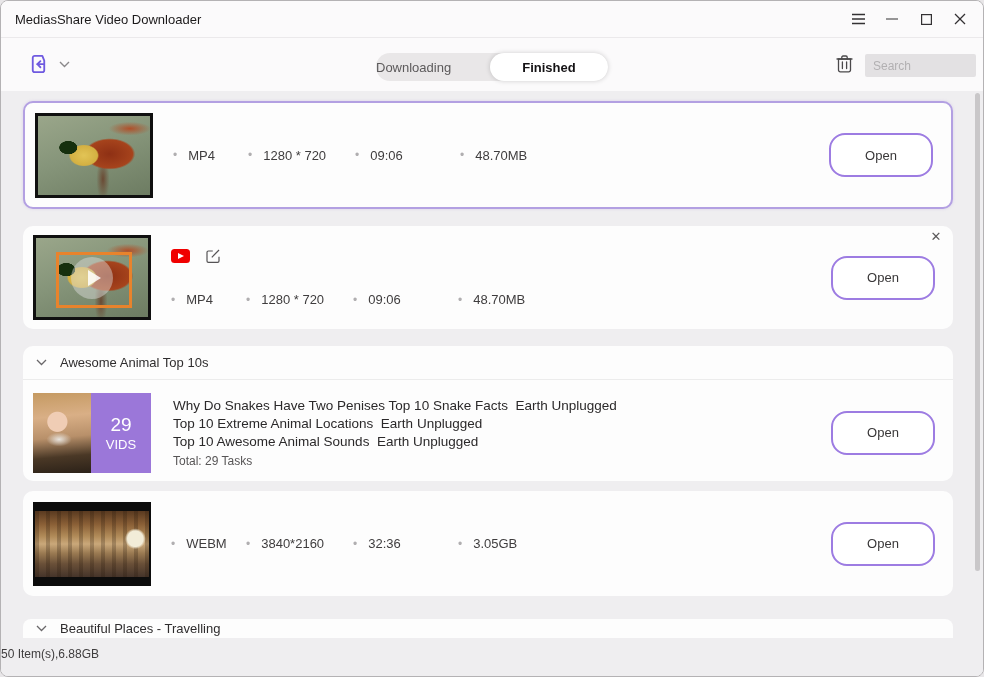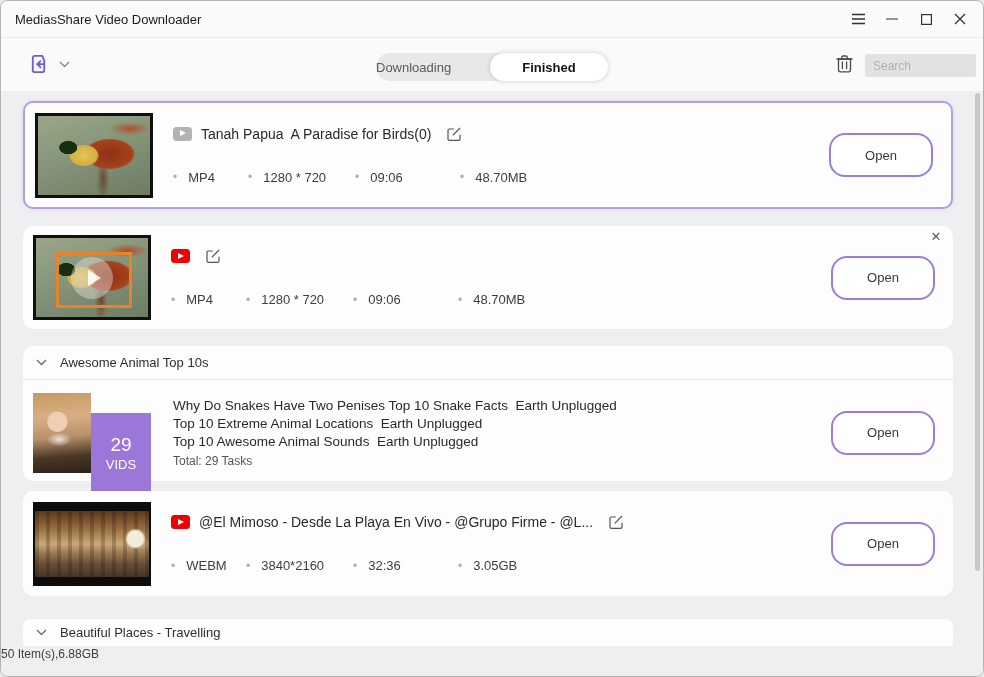--- a/index.html
+++ b/index.html
@@ -114,36 +114,36 @@
     font-size:13px; color:#5c5a5b; display:flex; align-items:center; justify-content:center;
     cursor:default;
   }
 
   
   .group { position:absolute; left:22px; width:930px; background:#fdfdfd; border-radius:10px; }
   .group-header {
     height:34px; display:flex; align-items:center; gap:13px; padding-left:13px;
     border-bottom:1px solid #ececec; font-size:13px; color:#2f2d2e;
   }
-  .header-only { position:absolute; left:22px; width:930px; height:27px; background:#fdfdfd;
+  .header-only { position:absolute; left:22px; width:930px; height:19px; background:#fdfdfd;
     border-radius:8px 8px 0 0; display:flex; align-items:center; gap:13px; padding-left:13px;
     font-size:13px; color:#2f2d2e; }
   .group-row { position:relative; height:105px; display:flex; align-items:center; padding-left:10px; }
 
   .thumb-playlist { position:relative; width:118px; height:80px; flex-shrink:0; display:flex; }
   .thumb-face {
     width:58px; height:80px;
     background:
       radial-gradient(circle 16px at 42% 36%, #f0cdb5 0%, #f0cdb5 60%, rgba(240,205,181,0) 66%),
       radial-gradient(ellipse 18px 10px at 45% 58%, #e8e4de 0%, rgba(232,228,222,0) 70%),
       linear-gradient(175deg, #c59a62 0%, #d9af86 30%, #b8906a 55%, #4a3826 78%, #2b2118 100%);
   }
   .vids-badge {
     width:60px; height:80px; background:#9b77d9; color:#ffffff;
-    display:flex; flex-direction:column; align-items:center; justify-content:center;margin-top:20px;
+    display:flex; flex-direction:column; align-items:center; justify-content:center;
   }
   .vids-count { font-size:19px; }
   .vids-label { font-size:13px; margin-top:1px; }
 
   .playlist-lines { display:flex; flex-direction:column; margin-left:22px; flex:1; }
   .pl-line { font-size:13.5px; color:#2b292a; line-height:18px; white-space:pre; }
   .pl-total { font-size:12px; color:#575556; margin-top:3px; }
 
   .thumb-beach {
     width:118px; height:84px; border:2px solid #0c0c0c; flex-shrink:0;
@@ -234,30 +234,20 @@
     </div>
 
     <input class="search-box" type="text" placeholder="Search" style="">
   </div>
 
   <div class="content">
 
     <div class="card card-selected" style="top:10px; height:108px;">
       <div class="thumb thumb-bird"></div>
       <div class="info">
-        <div class="title-row">
-          <span class="source-badge badge-gray"></span>
-          <span class="item-title">Tanah Papua  A Paradise for Birds(0)</span>
-          <span class="edit-btn">
-            <svg width="16" height="16" viewBox="0 0 16 16" fill="none" stroke="#555355" stroke-width="1.2">
-                <path d="M14 8.8 V13 a1.4 1.4 0 0 1-1.4 1.4 H3.4 A1.4 1.4 0 0 1 2 13 V4.4 A1.4 1.4 0 0 1 3.4 3 h4.4"></path>
-                <path d="M6.8 9.3 14 2"></path>
-              </svg>
-          </span>
-        </div>
         <div class="meta-row">
           <span class="meta-item mw1">MP4</span>
           <span class="meta-item mw2">1280 * 720</span>
           <span class="meta-item mw3">09:06</span>
           <span class="meta-item">48.70MB</span>
         </div>
       </div>
       <div class="open-btn">Open</div>
     </div>
 
@@ -308,30 +298,20 @@
           <span class="pl-line">Top 10 Awesome Animal Sounds  Earth Unplugged</span>
           <span class="pl-total">Total: 29 Tasks</span>
         </div>
         <div class="open-btn">Open</div>
       </div>
     </div>
 
     <div class="card" style="top:400px; height:105px;">
       <div class="thumb-beach"></div>
       <div class="info">
-        <div class="title-row">
-          <span class="source-badge badge-red"></span>
-          <span class="item-title">@El Mimoso - Desde La Playa En Vivo - @Grupo Firme - @L...</span>
-          <span class="edit-btn">
-            <svg width="16" height="16" viewBox="0 0 16 16" fill="none" stroke="#555355" stroke-width="1.2">
-                <path d="M14 8.8 V13 a1.4 1.4 0 0 1-1.4 1.4 H3.4 A1.4 1.4 0 0 1 2 13 V4.4 A1.4 1.4 0 0 1 3.4 3 h4.4"></path>
-                <path d="M6.8 9.3 14 2"></path>
-              </svg>
-          </span>
-        </div>
         <div class="meta-row">
           <span class="meta-item mw1">WEBM</span>
           <span class="meta-item mw2">3840*2160</span>
           <span class="meta-item mw3">32:36</span>
           <span class="meta-item">3.05GB</span>
         </div>
       </div>
       <div class="open-btn">Open</div>
     </div>
 

